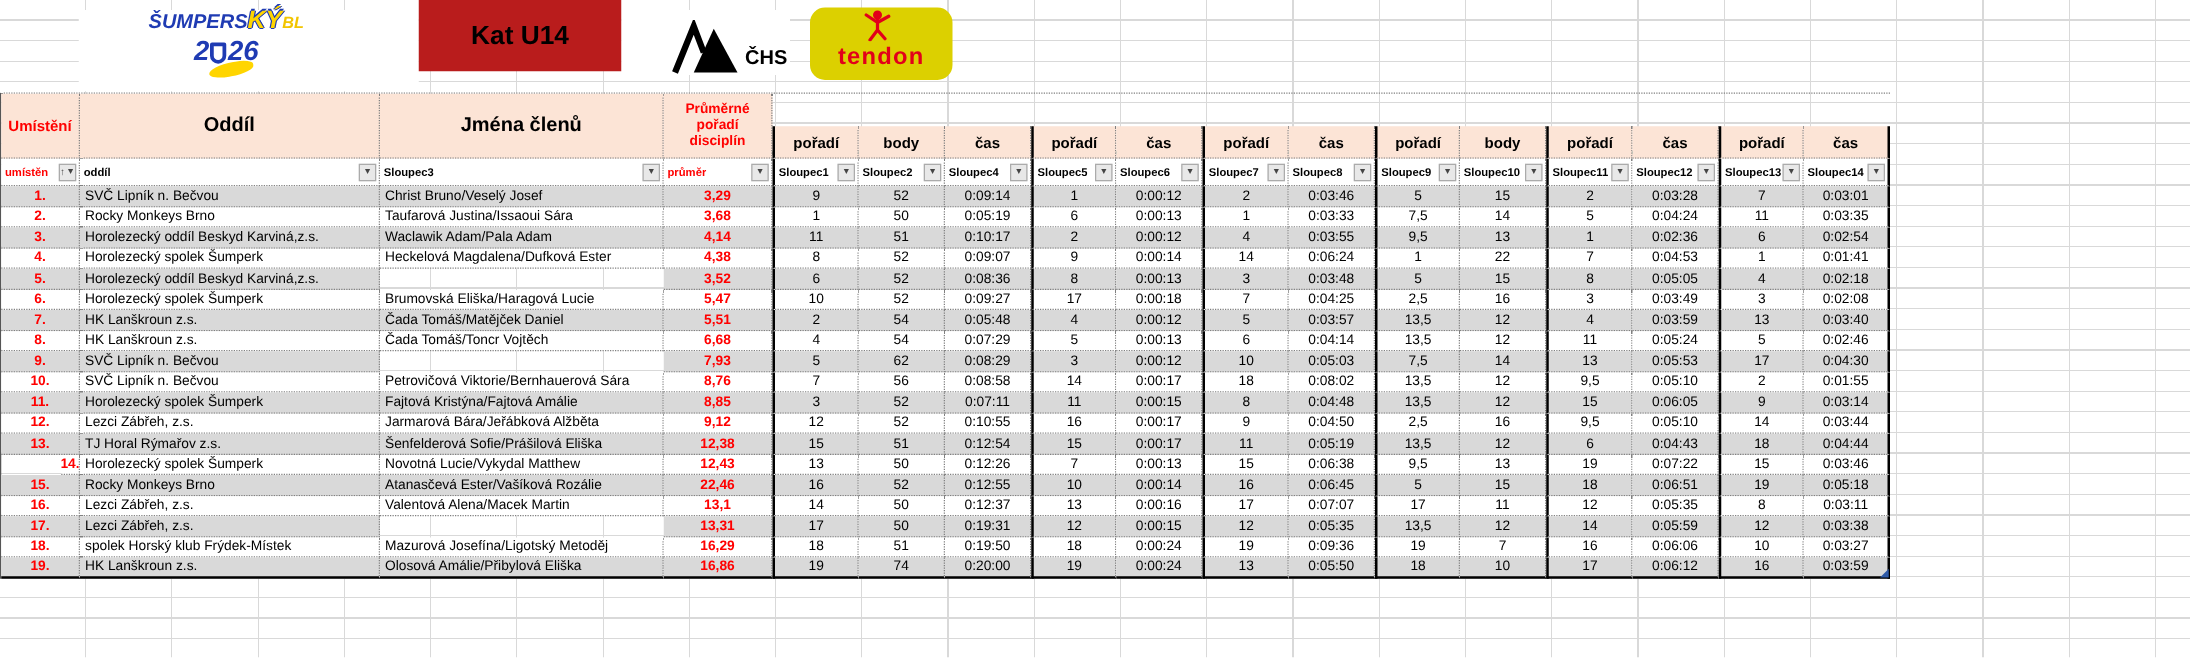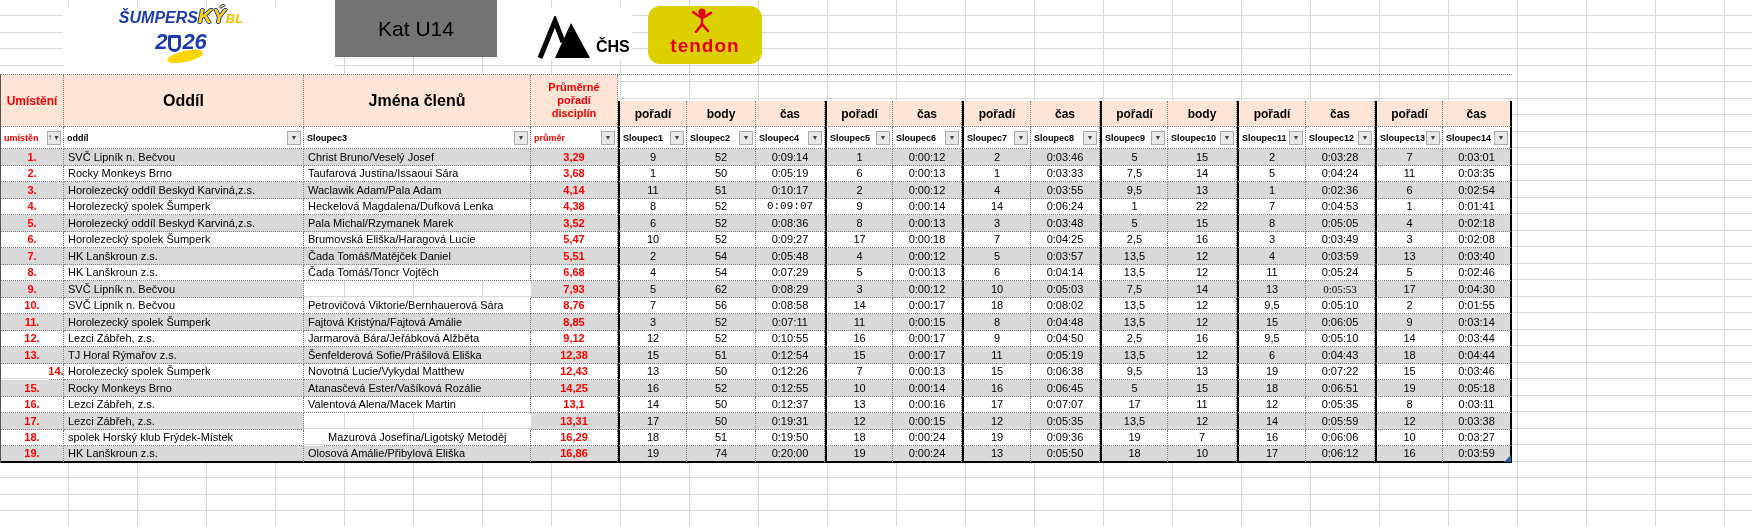--- a/index.html
+++ b/index.html
@@ -17,22 +17,22 @@
     text-align:center;font-style:italic;font-weight:bold;}
   .sline1{font-size:16px;line-height:20px;white-space:nowrap;}
   .sp1{color:#1F3BB3;}
   .sp2{color:#FFD500;font-size:20px;text-shadow:-1px 0 #1F3BB3,1px 0 #1F3BB3,0 1px #1F3BB3,0 -1px #1F3BB3;}
   .sp3{color:#F2C500;font-size:13px;margin-top:29px;}
   .sline2{font-size:22px;color:#1F3BB3;margin-top:0px;position:relative;display:inline-block;}
   .bucket{display:inline-block;width:13px;height:17px;background:#fff;border:3px solid #1F3BB3;
     border-radius:2px 2px 8px 8px;vertical-align:-3px;margin:0 1px;box-sizing:border-box;}
   .splash{position:absolute;left:12px;bottom:-7px;width:36px;height:11px;background:#FFD500;
     border-radius:60% 40% 55% 45%;transform:rotate(-10deg);z-index:-1;}
-  #sheet-title{position:absolute;left:335px;top:0;width:162px;height:57px;z-index:3;background:#737373;
-    display:flex;align-items:center;justify-content:center;font-size:21px;font-weight:normal;color:#000;}
+  #sheet-title{position:absolute;left:335px;top:0;width:162px;height:57px;z-index:3;background:#b91c1c;
+    display:flex;align-items:center;justify-content:center;font-size:21px;font-weight:bold;color:#000;}
   #logo-chs{position:absolute;left:536px;top:12px;width:96px;height:48px;z-index:3;background:#fff;
     display:flex;align-items:flex-end;}
   .chs-label{font-weight:bold;font-size:16px;margin:0 0 4px 2px;color:#000;}
   #logo-tendon{position:absolute;left:648px;top:6px;width:114px;height:58px;z-index:3;
     background:#DCD000;border-radius:12px;display:flex;align-items:flex-end;justify-content:center;
     padding-bottom:7px;box-sizing:border-box;}
   .tendon-label{color:#E2001A;font-weight:bold;font-size:19px;letter-spacing:1px;}
   .climber{position:absolute;top:1px;left:40px;}
 
   
@@ -271,38 +271,37 @@
     <div class="c stripe tl" style="grid-area: 6 / 10;">4</div>
     <div class="c stripe" style="grid-area: 6 / 11;">0:03:55</div>
     <div class="c stripe tl" style="grid-area: 6 / 12;">9,5</div>
     <div class="c stripe" style="grid-area: 6 / 13;">13</div>
     <div class="c stripe tl" style="grid-area: 6 / 14;">1</div>
     <div class="c stripe" style="grid-area: 6 / 15;">0:02:36</div>
     <div class="c stripe tl" style="grid-area: 6 / 16;">6</div>
     <div class="c stripe tr" style="grid-area: 6 / 17;">0:02:54</div>
     <div class="c place" style="grid-area: 7 / 1;">4.</div>
     <div class="c left" style="grid-area: 7 / 2;">Horolezecký spolek Šumperk</div>
-    <div class="c left" style="grid-area: 7 / 3;">Heckelová Magdalena/Dufková Lenka</div>
+    <div class="c left" style="grid-area: 7 / 3;">Heckelová Magdalena/Dufková Ester</div>
     <div class="c avg" style="grid-area: 7 / 4;">4,38</div>
     <div class="c tl" style="grid-area: 7 / 5;">8</div>
     <div class="c " style="grid-area: 7 / 6;">52</div>
-    <div class="c " style="grid-area: 7 / 7; font-family: Liberation Mono, monospace;">0:09:07</div>
+    <div class="c " style="grid-area: 7 / 7;">0:09:07</div>
     <div class="c tl" style="grid-area: 7 / 8;">9</div>
     <div class="c " style="grid-area: 7 / 9;">0:00:14</div>
     <div class="c tl" style="grid-area: 7 / 10;">14</div>
     <div class="c " style="grid-area: 7 / 11;">0:06:24</div>
     <div class="c tl" style="grid-area: 7 / 12;">1</div>
     <div class="c " style="grid-area: 7 / 13;">22</div>
     <div class="c tl" style="grid-area: 7 / 14;">7</div>
     <div class="c " style="grid-area: 7 / 15;">0:04:53</div>
     <div class="c tl" style="grid-area: 7 / 16;">1</div>
     <div class="c tr" style="grid-area: 7 / 17;">0:01:41</div>
     <div class="c place stripe" style="grid-area: 8 / 1;">5.</div>
     <div class="c left stripe" style="grid-area: 8 / 2;">Horolezecký oddíl Beskyd Karviná,z.s.</div>
-    <div class="c left stripe" style="grid-area: 8 / 3;">Pala Michal/Rzymanek Marek</div>
     <div class="c avg stripe" style="grid-area: 8 / 4;">3,52</div>
     <div class="c stripe tl" style="grid-area: 8 / 5;">6</div>
     <div class="c stripe" style="grid-area: 8 / 6;">52</div>
     <div class="c stripe" style="grid-area: 8 / 7;">0:08:36</div>
     <div class="c stripe tl" style="grid-area: 8 / 8;">8</div>
     <div class="c stripe" style="grid-area: 8 / 9;">0:00:13</div>
     <div class="c stripe tl" style="grid-area: 8 / 10;">3</div>
     <div class="c stripe" style="grid-area: 8 / 11;">0:03:48</div>
     <div class="c stripe tl" style="grid-area: 8 / 12;">5</div>
     <div class="c stripe" style="grid-area: 8 / 13;">15</div>
@@ -367,21 +366,21 @@
     <div class="c stripe tl" style="grid-area: 12 / 5;">5</div>
     <div class="c stripe" style="grid-area: 12 / 6;">62</div>
     <div class="c stripe" style="grid-area: 12 / 7;">0:08:29</div>
     <div class="c stripe tl" style="grid-area: 12 / 8;">3</div>
     <div class="c stripe" style="grid-area: 12 / 9;">0:00:12</div>
     <div class="c stripe tl" style="grid-area: 12 / 10;">10</div>
     <div class="c stripe" style="grid-area: 12 / 11;">0:05:03</div>
     <div class="c stripe tl" style="grid-area: 12 / 12;">7,5</div>
     <div class="c stripe" style="grid-area: 12 / 13;">14</div>
     <div class="c stripe tl" style="grid-area: 12 / 14;">13</div>
-    <div class="c stripe" style="grid-area: 12 / 15; font-family: Liberation Serif, serif;">0:05:53</div>
+    <div class="c stripe" style="grid-area: 12 / 15;">0:05:53</div>
     <div class="c stripe tl" style="grid-area: 12 / 16;">17</div>
     <div class="c stripe tr" style="grid-area: 12 / 17;">0:04:30</div>
     <div class="c place" style="grid-area: 13 / 1;">10.</div>
     <div class="c left" style="grid-area: 13 / 2;">SVČ Lipník n. Bečvou</div>
     <div class="c left" style="grid-area: 13 / 3;">Petrovičová Viktorie/Bernhauerová Sára</div>
     <div class="c avg" style="grid-area: 13 / 4;">8,76</div>
     <div class="c tl" style="grid-area: 13 / 5;">7</div>
     <div class="c " style="grid-area: 13 / 6;">56</div>
     <div class="c " style="grid-area: 13 / 7;">0:08:58</div>
     <div class="c tl" style="grid-area: 13 / 8;">14</div>
@@ -458,21 +457,21 @@
     <div class="c " style="grid-area: 17 / 11;">0:06:38</div>
     <div class="c tl" style="grid-area: 17 / 12;">9,5</div>
     <div class="c " style="grid-area: 17 / 13;">13</div>
     <div class="c tl" style="grid-area: 17 / 14;">19</div>
     <div class="c " style="grid-area: 17 / 15;">0:07:22</div>
     <div class="c tl" style="grid-area: 17 / 16;">15</div>
     <div class="c tr" style="grid-area: 17 / 17;">0:03:46</div>
     <div class="c place stripe" style="grid-area: 18 / 1;">15.</div>
     <div class="c left stripe" style="grid-area: 18 / 2;">Rocky Monkeys Brno</div>
     <div class="c left stripe" style="grid-area: 18 / 3;">Atanasčevá Ester/Vašíková Rozálie</div>
-    <div class="c avg stripe" style="grid-area: 18 / 4;">14,25</div>
+    <div class="c avg stripe" style="grid-area: 18 / 4;">22,46</div>
     <div class="c stripe tl" style="grid-area: 18 / 5;">16</div>
     <div class="c stripe" style="grid-area: 18 / 6;">52</div>
     <div class="c stripe" style="grid-area: 18 / 7;">0:12:55</div>
     <div class="c stripe tl" style="grid-area: 18 / 8;">10</div>
     <div class="c stripe" style="grid-area: 18 / 9;">0:00:14</div>
     <div class="c stripe tl" style="grid-area: 18 / 10;">16</div>
     <div class="c stripe" style="grid-area: 18 / 11;">0:06:45</div>
     <div class="c stripe tl" style="grid-area: 18 / 12;">5</div>
     <div class="c stripe" style="grid-area: 18 / 13;">15</div>
     <div class="c stripe tl" style="grid-area: 18 / 14;">18</div>
@@ -508,21 +507,21 @@
     <div class="c stripe tl" style="grid-area: 20 / 10;">12</div>
     <div class="c stripe" style="grid-area: 20 / 11;">0:05:35</div>
     <div class="c stripe tl" style="grid-area: 20 / 12;">13,5</div>
     <div class="c stripe" style="grid-area: 20 / 13;">12</div>
     <div class="c stripe tl" style="grid-area: 20 / 14;">14</div>
     <div class="c stripe" style="grid-area: 20 / 15;">0:05:59</div>
     <div class="c stripe tl" style="grid-area: 20 / 16;">12</div>
     <div class="c stripe tr" style="grid-area: 20 / 17;">0:03:38</div>
     <div class="c place" style="grid-area: 21 / 1;">18.</div>
     <div class="c left" style="grid-area: 21 / 2;">spolek Horský klub Frýdek-Místek</div>
-    <div class="c left" style="grid-area: 21 / 3; margin-left: 20px;">Mazurová Josefína/Ligotský Metoděj</div>
+    <div class="c left" style="grid-area: 21 / 3;">Mazurová Josefína/Ligotský Metoděj</div>
     <div class="c avg" style="grid-area: 21 / 4;">16,29</div>
     <div class="c tl" style="grid-area: 21 / 5;">18</div>
     <div class="c " style="grid-area: 21 / 6;">51</div>
     <div class="c " style="grid-area: 21 / 7;">0:19:50</div>
     <div class="c tl" style="grid-area: 21 / 8;">18</div>
     <div class="c " style="grid-area: 21 / 9;">0:00:24</div>
     <div class="c tl" style="grid-area: 21 / 10;">19</div>
     <div class="c " style="grid-area: 21 / 11;">0:09:36</div>
     <div class="c tl" style="grid-area: 21 / 12;">19</div>
     <div class="c " style="grid-area: 21 / 13;">7</div>

